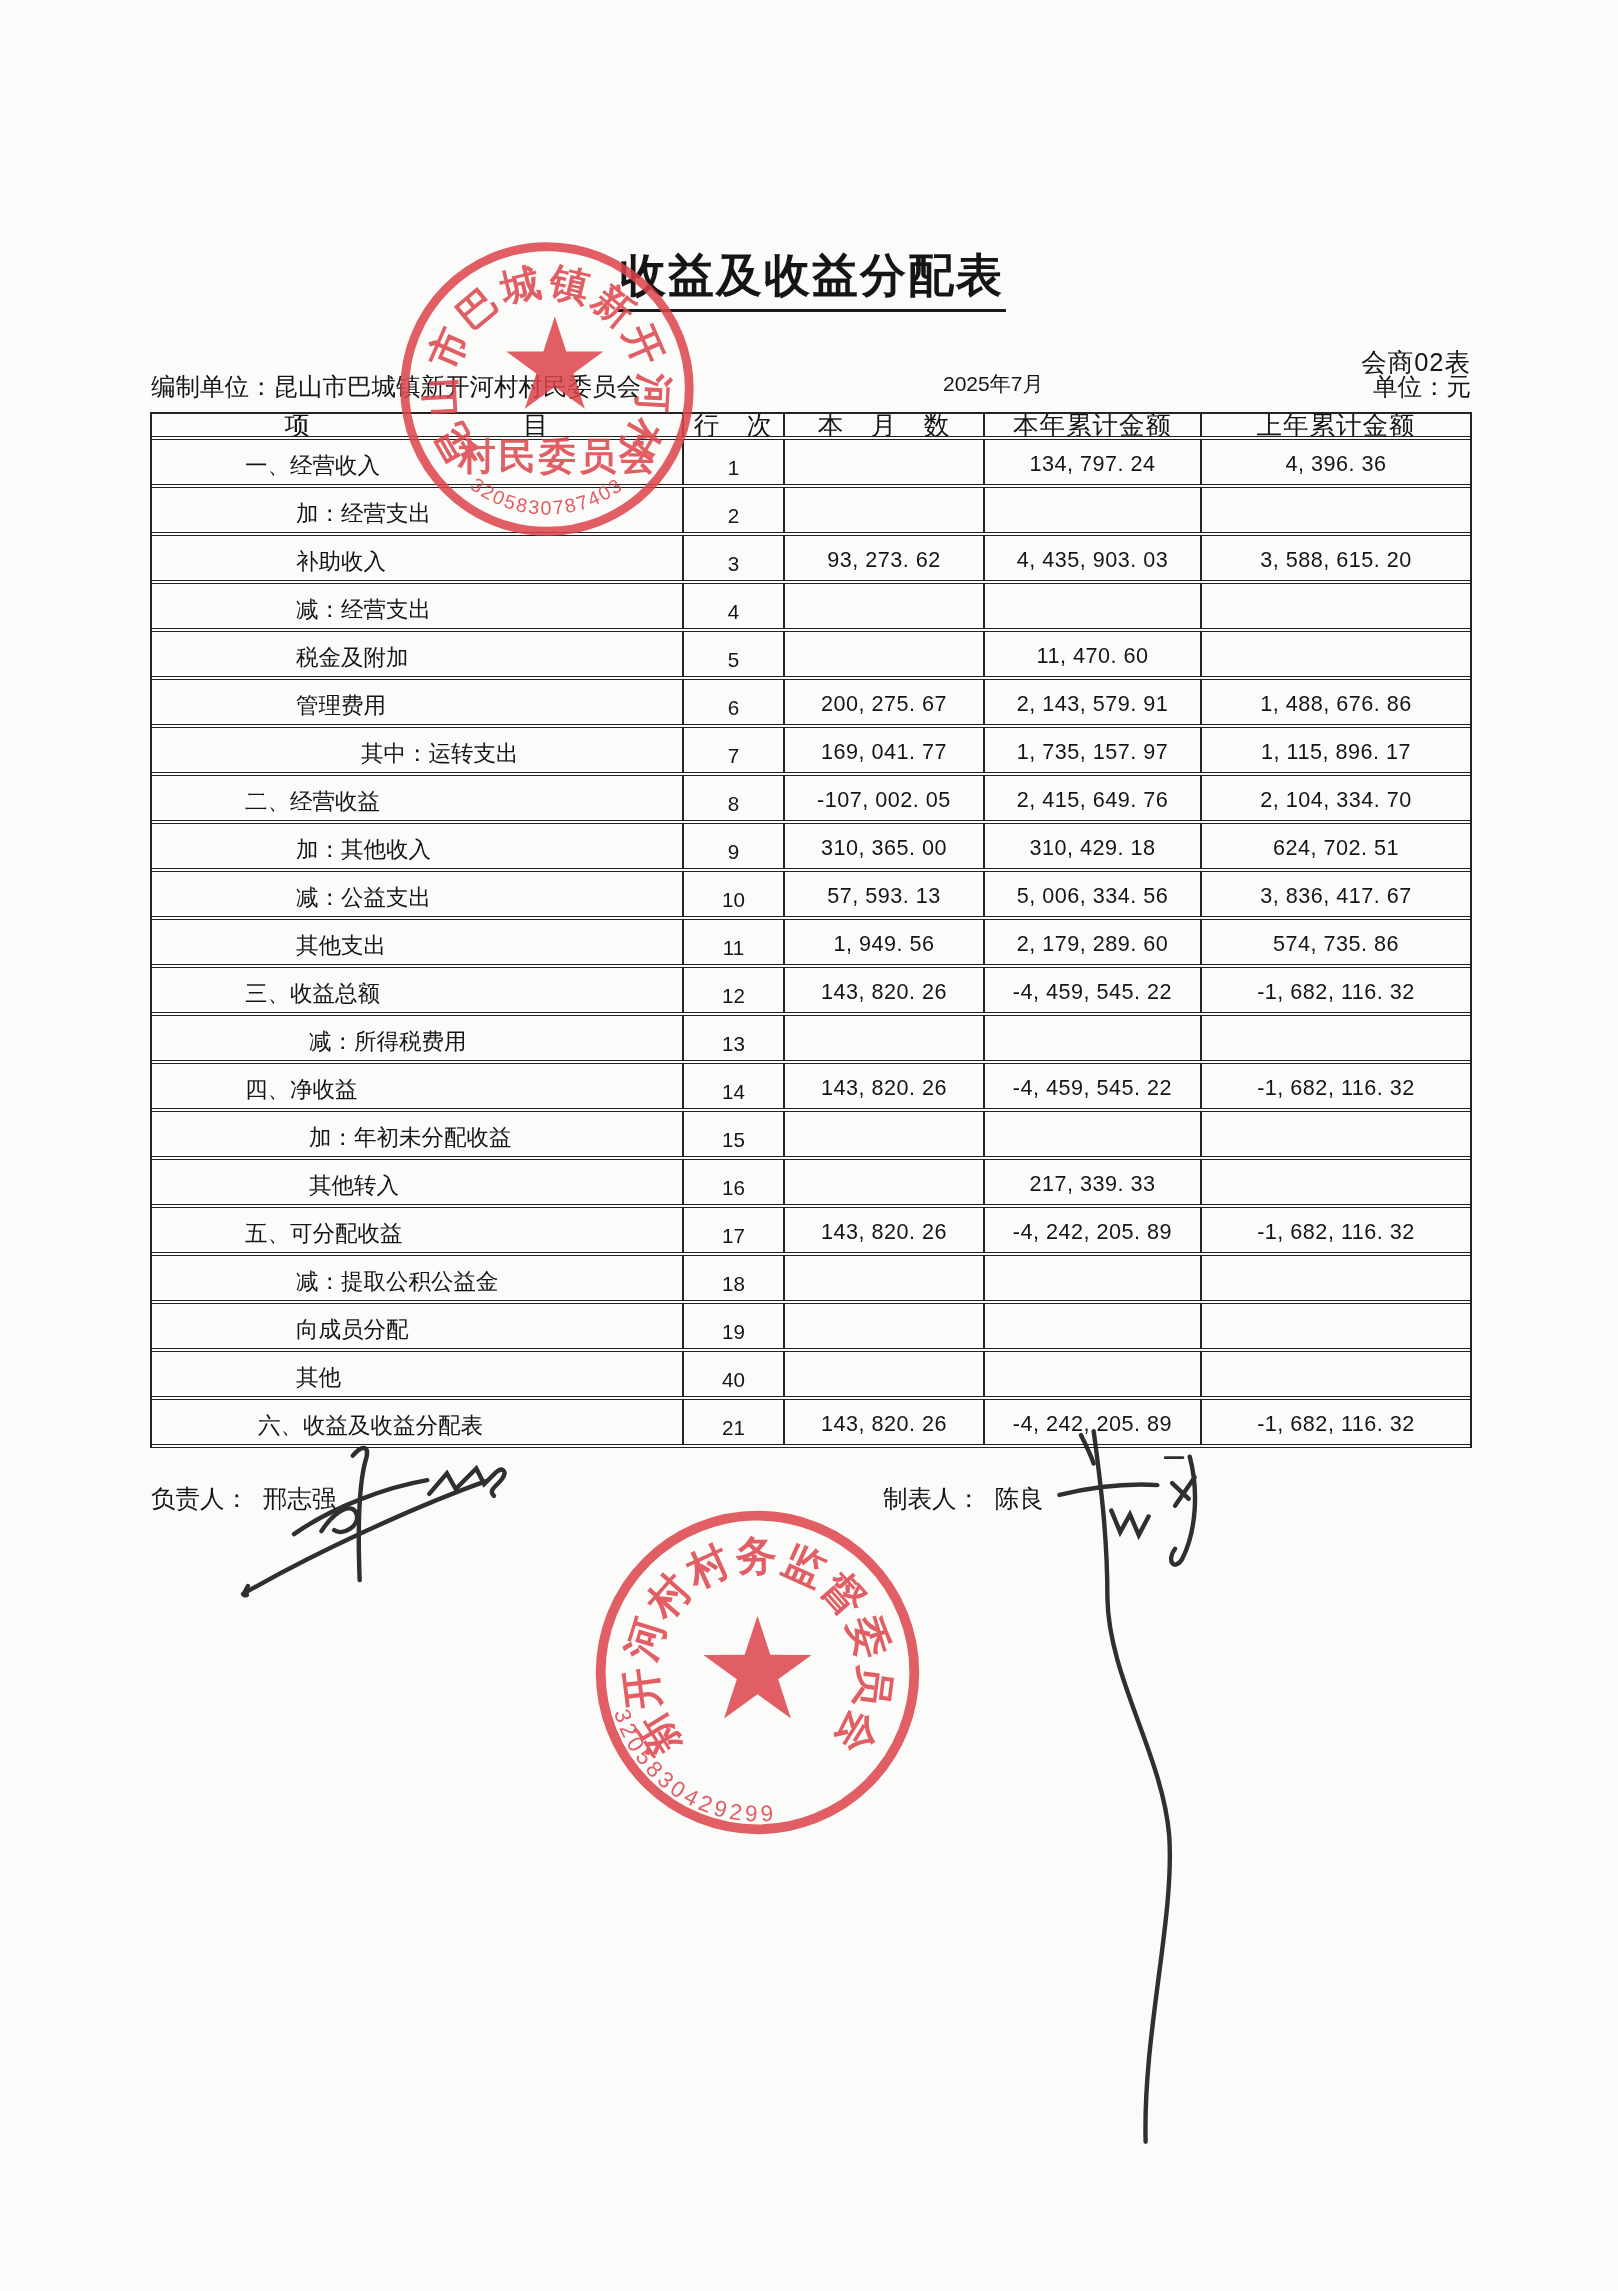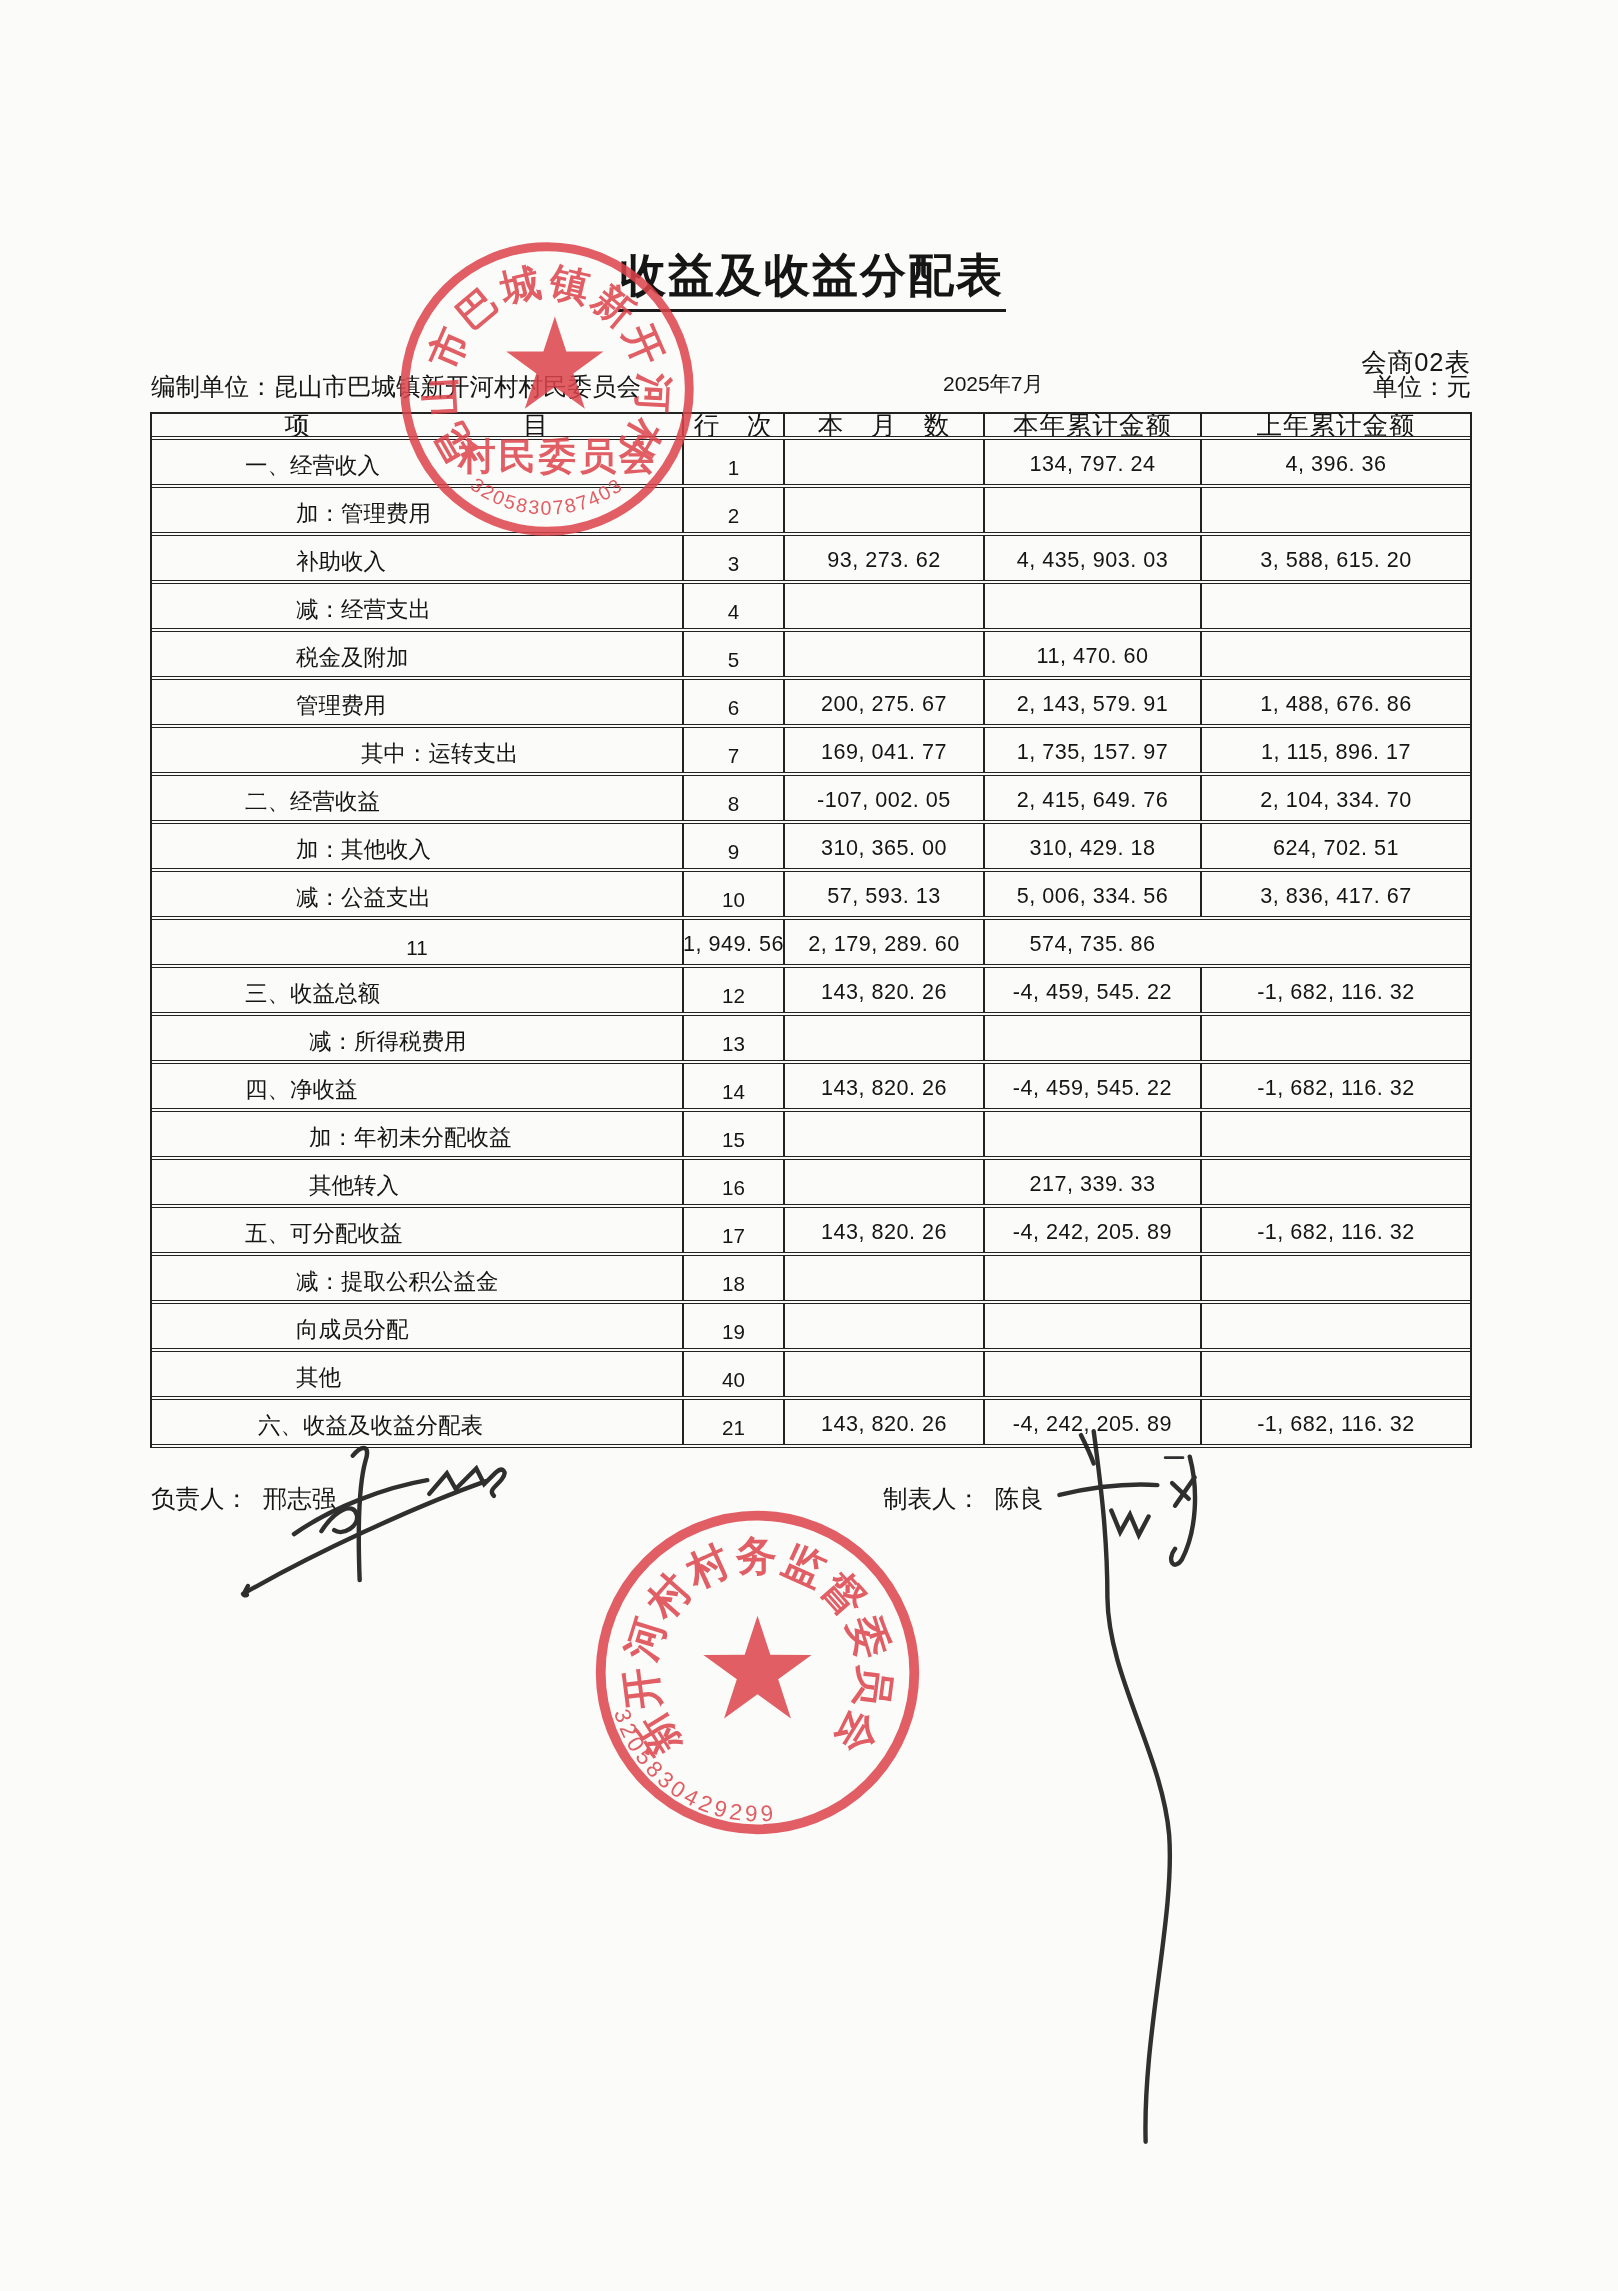--- a/index.html
+++ b/index.html
@@ -91,21 +91,21 @@
           </div>
           <div class="cell c-amt">
             <span>134, 797. 24</span>
           </div>
           <div class="cell c-amt">
             <span>4, 396. 36</span>
           </div>
         </div>
         <div class="trow data">
           <div class="cell c-label" style="padding-left: 144px;">
-            <span>加：管理费用</span>
+            <span>加：经营支出</span>
           </div>
           <div class="cell c-line">
             <span>2</span>
           </div>
           <div class="cell c-amt">
             <span></span>
           </div>
           <div class="cell c-amt">
             <span></span>
           </div>
@@ -243,20 +243,23 @@
             <span>57, 593. 13</span>
           </div>
           <div class="cell c-amt">
             <span>5, 006, 334. 56</span>
           </div>
           <div class="cell c-amt">
             <span>3, 836, 417. 67</span>
           </div>
         </div>
         <div class="trow data">
+          <div class="cell c-label" style="padding-left: 144px;">
+            <span>其他支出</span>
+          </div>
           <div class="cell c-line">
             <span>11</span>
           </div>
           <div class="cell c-amt">
             <span>1, 949. 56</span>
           </div>
           <div class="cell c-amt">
             <span>2, 179, 289. 60</span>
           </div>
           <div class="cell c-amt">

